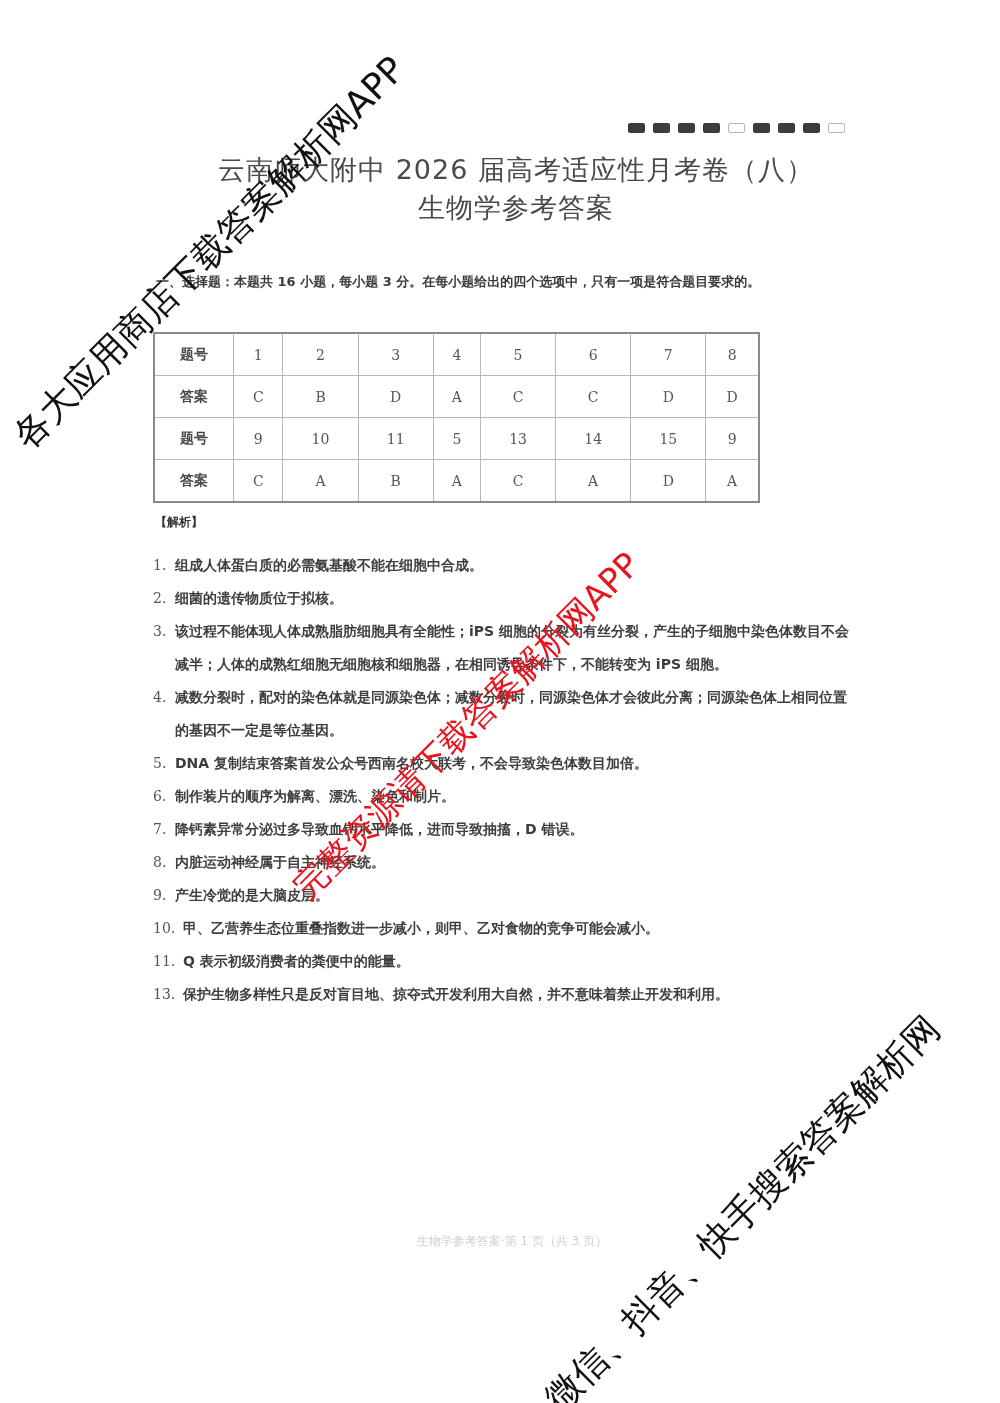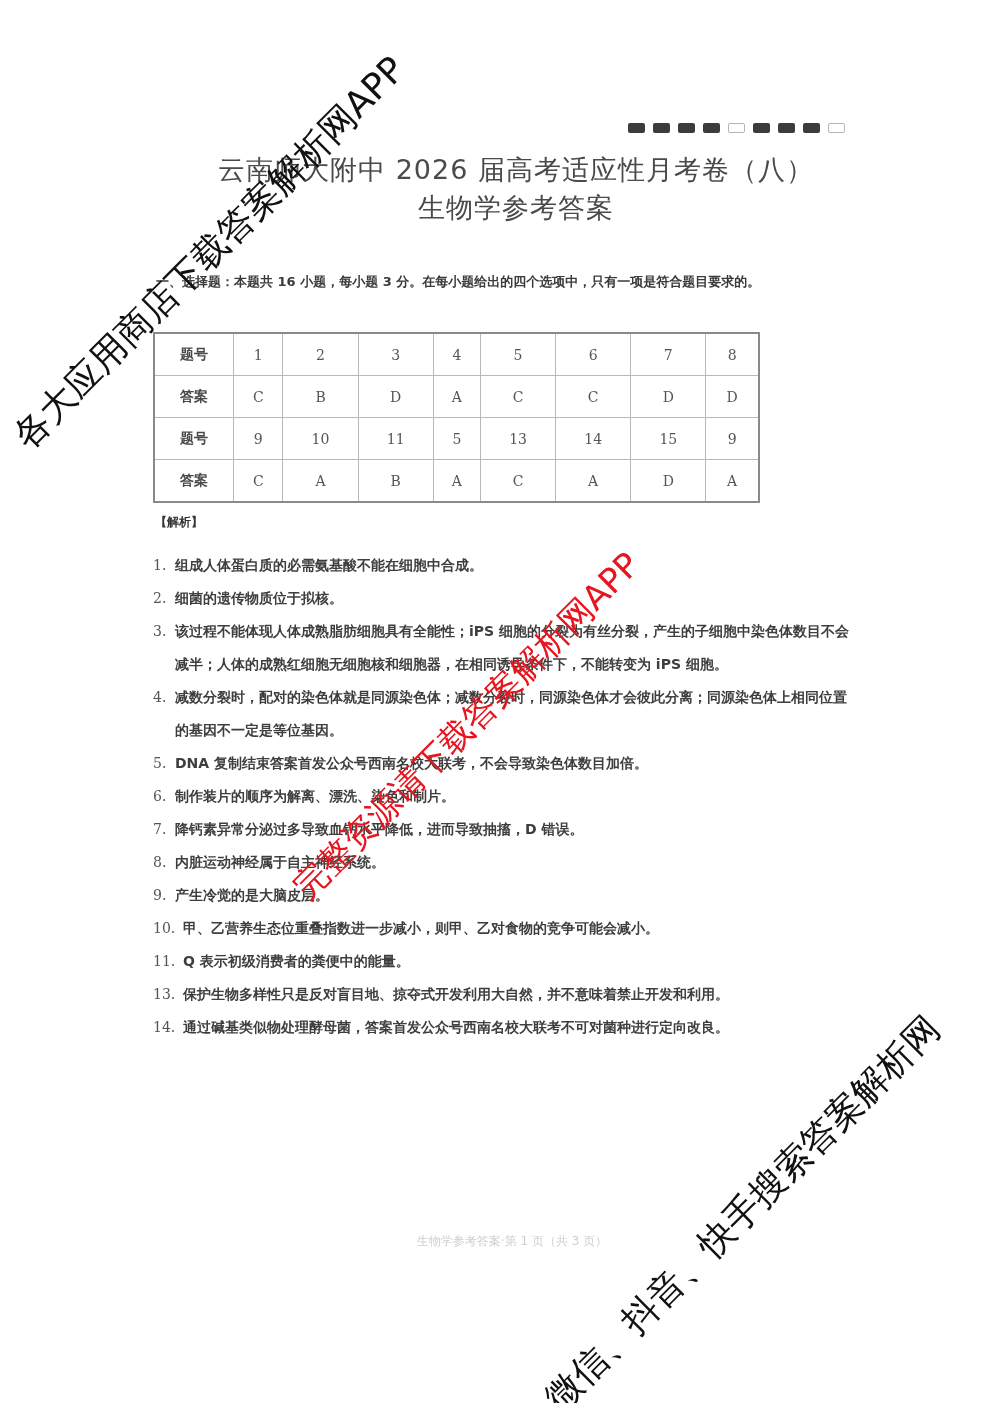--- a/index.html
+++ b/index.html
@@ -151,23 +151,19 @@
       <span class="txt">甲、乙营养生态位重叠指数进一步减小，则甲、乙对食物的竞争可能会减小。</span>
     </div>
   <div class="item">
       <span class="num two">11.</span>
       <span class="txt">Q 表示初级消费者的粪便中的能量。</span>
     </div>
   <div class="item">
       <span class="num two">13.</span>
       <span class="txt">保护生物多样性只是反对盲目地、掠夺式开发利用大自然，并不意味着禁止开发和利用。</span>
     </div>
-  <div class="item">
-      <span class="num two">14.</span>
-      <span class="txt">通过碱基类似物处理酵母菌，答案首发公众号西南名校大联考不可对菌种进行定向改良。</span>
-    </div>
 </div>
 
 <div class="footer">生物学参考答案·第 1 页（共 3 页）</div>
 
 <div class="wm wm1">各大应用商店下载答案解析网APP</div>
 <div class="wm wm2">完整资源请下载答案解析网APP</div>
 <div class="wm wm3">微信、抖音、快手搜索答案解析网</div>
 
 </body></html>

